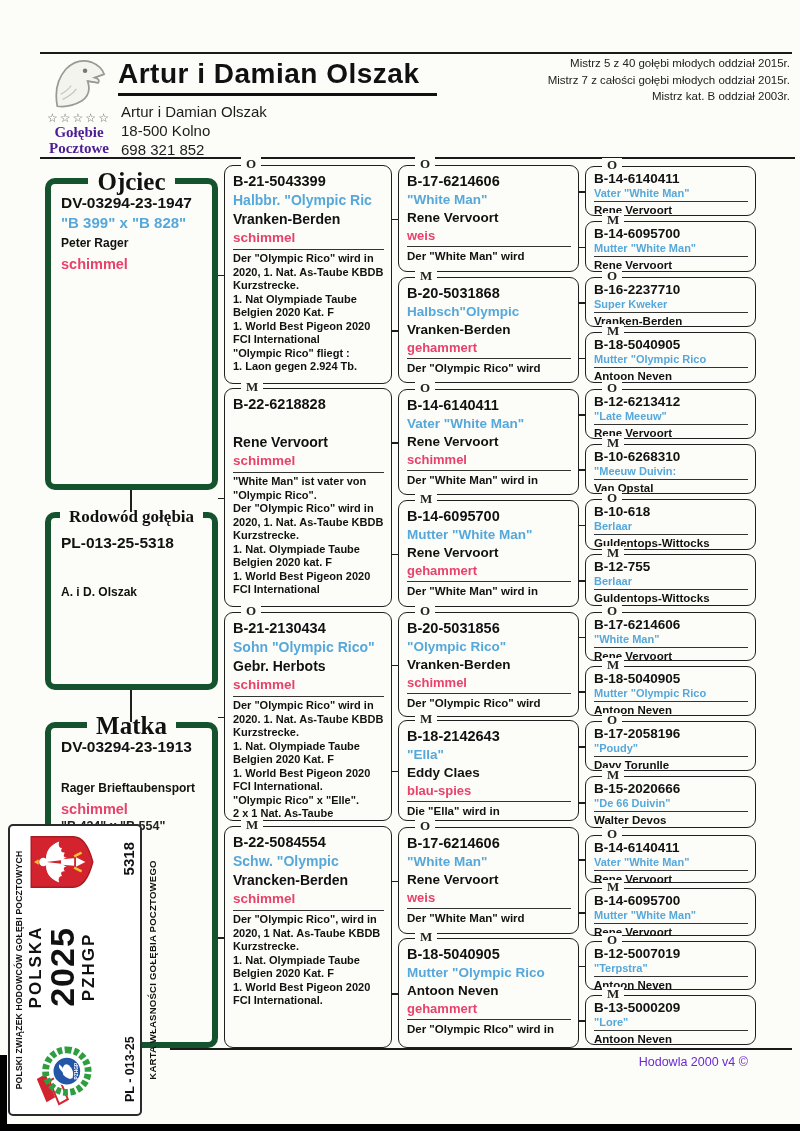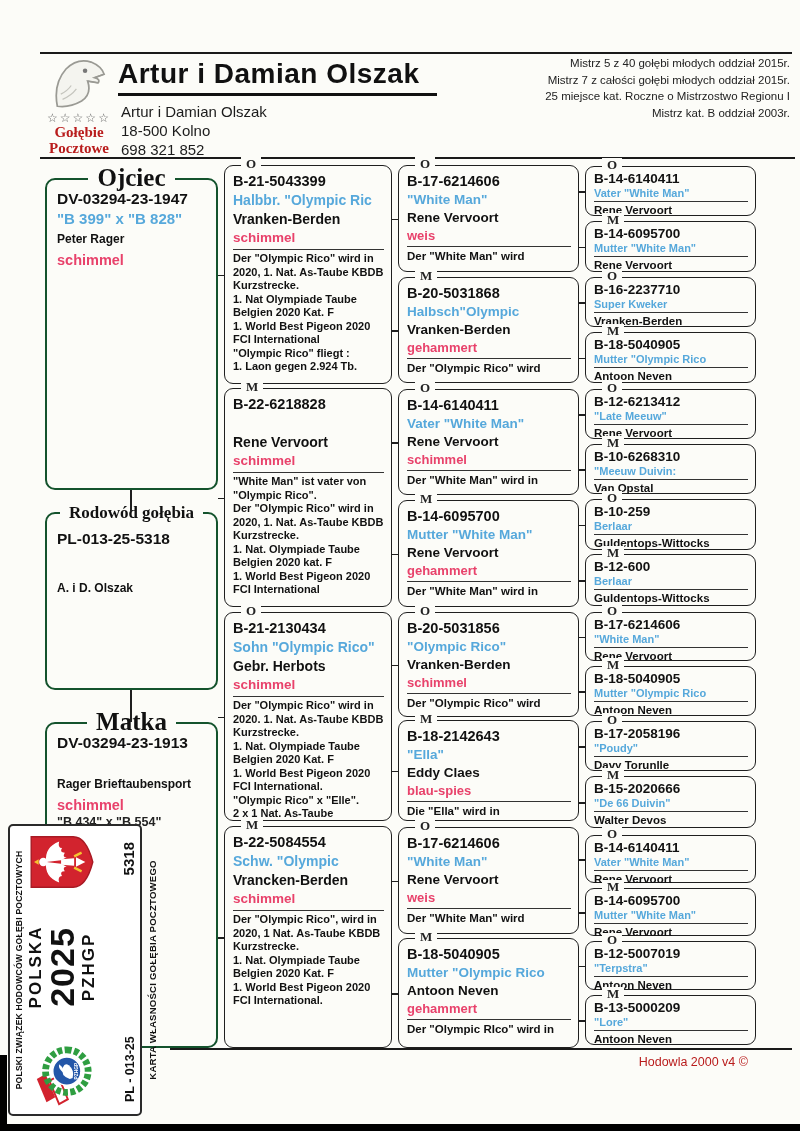--- a/index.html
+++ b/index.html
@@ -5,21 +5,21 @@
   html,body{margin:0;padding:0;background:#e8e8e4;}
   .page{
     position:relative;width:800px;height:1131px;margin:0 auto;
     background:#fcfcf8;overflow:hidden;
     font-family:"Liberation Sans", sans-serif;color:#111;
   }
   .rule{position:absolute;background:#1a1a1a;height:2px;}
   
   .logo{position:absolute;left:40px;top:56px;width:78px;text-align:center;}
   .logo .stars{font-size:12px;letter-spacing:2px;color:#666;line-height:12px;}
-  .logo .brand{font-family:"Liberation Serif",serif;font-weight:bold;color:#b91c1c;font-size:15px;line-height:16px;}
+  .logo .brand{font-family:"Liberation Serif",serif;font-weight:bold;color:#4c1d95;font-size:15px;line-height:16px;}
   .title{
     position:absolute;left:118px;top:58px;font-size:28px;font-weight:bold;
     letter-spacing:.5px;border-bottom:3px solid #111;padding-bottom:3px;padding-right:18px;
   }
   .address{position:absolute;left:121px;top:102px;font-size:15px;line-height:19px;color:#1c1c1c;}
   .achv{position:absolute;right:10px;top:55px;width:330px;text-align:right;
     font-size:11.5px;line-height:16.5px;color:#222;}
   
   .pbox{
     position:absolute;border:1.6px solid #1f1f1f;border-radius:9px;
@@ -45,21 +45,21 @@
   .g3 .pname{font-size:13.5px;line-height:18px;}
   .g3 .breeder{font-size:13.5px;line-height:18px;}
   .g3 .pcolor{font-size:13px;line-height:17px;}
   .g3 .pdesc{font-size:11.5px;line-height:14px;}
   .g4{padding-top:4px;}
   .g4 .ring{font-size:13.5px;line-height:16px;}
   .g4 .pname{font-size:11px;line-height:13px;}
   .g4 .breeder{font-size:11.5px;line-height:14px;}
   
   .bigbox{
-    position:absolute;border:2px solid #14532d;border-radius:10px;
+    position:absolute;border:6px solid #14532d;border-radius:10px;
     padding:10px 10px 0 10px;box-sizing:border-box;background:#fcfcf8;
   }
   .biglabel{
     position:absolute;top:-16px;left:0;width:100%;text-align:center;pointer-events:none;
   }
   .biglabel span{
     background:#fcfcf8;padding:0 9px;font-family:"Liberation Serif",serif;
     font-weight:bold;font-size:25px;color:#111;
   }
   .biglabel.small{top:-11px;}
@@ -83,21 +83,21 @@
   .assoc{font-size:8.6px;font-weight:bold;text-align:center;letter-spacing:.2px;color:#111;}
   .stamp-main{display:flex;align-items:center;justify-content:space-between;margin-top:3px;}
   .polska{text-align:center;color:#111;line-height:1;}
   .polska .l1{font-size:17px;font-weight:bold;letter-spacing:2px;}
   .polska .l2{font-size:34px;font-weight:bold;letter-spacing:1px;margin:1px 0;}
   .polska .l3{font-size:17px;font-weight:bold;letter-spacing:2px;}
   .stamp-pl{position:absolute;left:12px;bottom:3px;font-size:12.5px;font-weight:bold;}
   .stamp-num{position:absolute;right:16px;bottom:3px;font-size:15px;font-weight:bold;}
   .card-label{position:absolute;left:0;top:139px;width:292px;text-align:center;
     font-size:9.6px;font-weight:bold;letter-spacing:.2px;color:#111;}
-  .footer{position:absolute;right:52px;top:1055px;font-size:12.5px;color:#b91c1c;}
+  .footer{position:absolute;right:52px;top:1055px;font-size:12.5px;color:#6d28d9;}
   .scanbar{position:absolute;left:0;top:1124px;width:800px;height:7px;background:#000;}
   .scanedge{position:absolute;left:0;top:1055px;width:7px;height:76px;background:#000;}
 </style>
 </head>
 <body>
 
 <div class="page" style="--blue: #56a8db; --pink: #e8426b;">
 
   <div class="rule" style="left:40px;top:52px;width:752px;"></div>
 
@@ -115,21 +115,20 @@
 
   <div class="title">Artur i Damian Olszak</div>
   <div class="address">
       <div>Artur i Damian Olszak</div>
       <div>18-500 Kolno</div>
       <div>698 321 852</div>
     </div>
   <div class="achv">
       <div>Mistrz 5 z 40 gołębi młodych oddział 2015r.</div>
       <div>Mistrz 7 z całości gołębi młodych oddział 2015r.</div>
-      <div>25 miejsce kat. Roczne o Mistrzostwo Regionu I</div>
       <div>Mistrz kat. B oddział 2003r.</div>
     </div>
 
   <div class="rule" style="left:40px;top:157px;width:755px;"></div>
 
   <div class="bigbox" style="left:45px;top:178px;width:173px;height:312px;">
     <div class="biglabel"><span>Ojciec</span></div>
     <div class="ring">DV-03294-23-1947</div>
     <div class="pname">"B 399" x "B 828"</div>
     <div class="breeder">Peter Rager</div>
@@ -300,28 +299,28 @@
       </div>
       <div class="pbox g4" style="left: 585px; top: 444px; width: 171px; height: 50px;">
         <span class="sex">M</span>
         <div class="ring">B-10-6268310</div>
         <div class="pname">"Meeuw Duivin:</div>
         <div class="hair"></div>
         <div class="breeder">Van Opstal</div>
       </div>
       <div class="pbox g4" style="left: 585px; top: 499px; width: 171px; height: 51px;">
         <span class="sex">O</span>
-        <div class="ring">B-10-259</div>
+        <div class="ring">B-10-618</div>
         <div class="pname">Berlaar</div>
         <div class="hair"></div>
         <div class="breeder">Guldentops-Wittocks</div>
       </div>
       <div class="pbox g4" style="left: 585px; top: 554px; width: 171px; height: 52px;">
         <span class="sex">M</span>
-        <div class="ring">B-12-600</div>
+        <div class="ring">B-12-755</div>
         <div class="pname">Berlaar</div>
         <div class="hair"></div>
         <div class="breeder">Guldentops-Wittocks</div>
       </div>
       <div class="pbox g4" style="left: 585px; top: 612px; width: 171px; height: 49px;">
         <span class="sex">O</span>
         <div class="ring">B-17-6214606</div>
         <div class="pname">"White Man"</div>
         <div class="hair"></div>
         <div class="breeder">Rene Vervoort</div>

